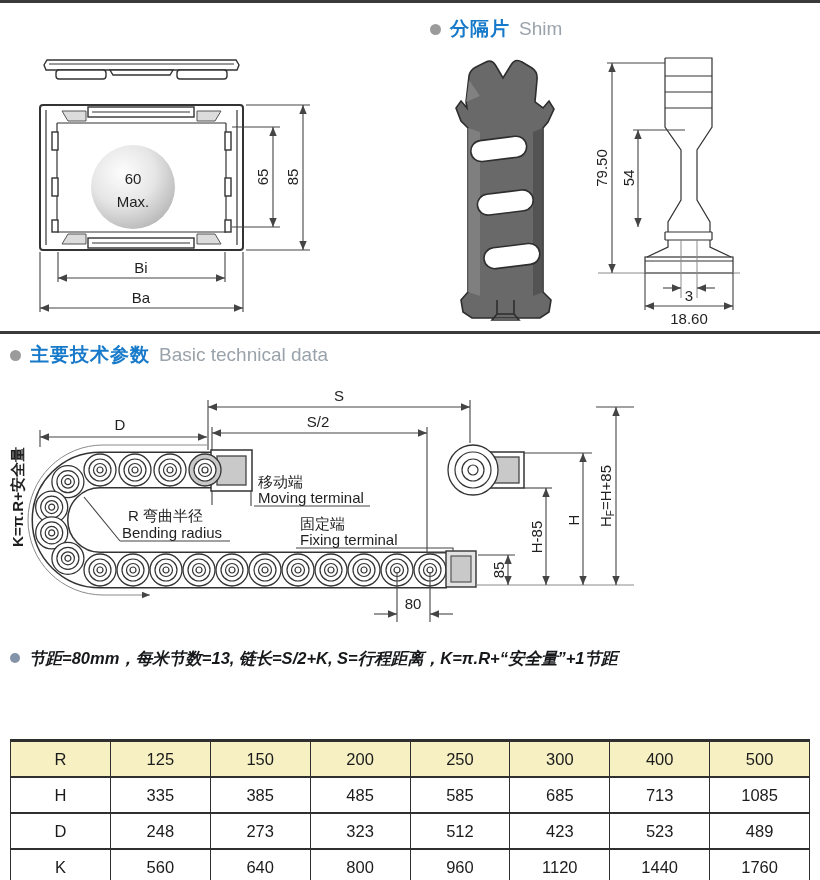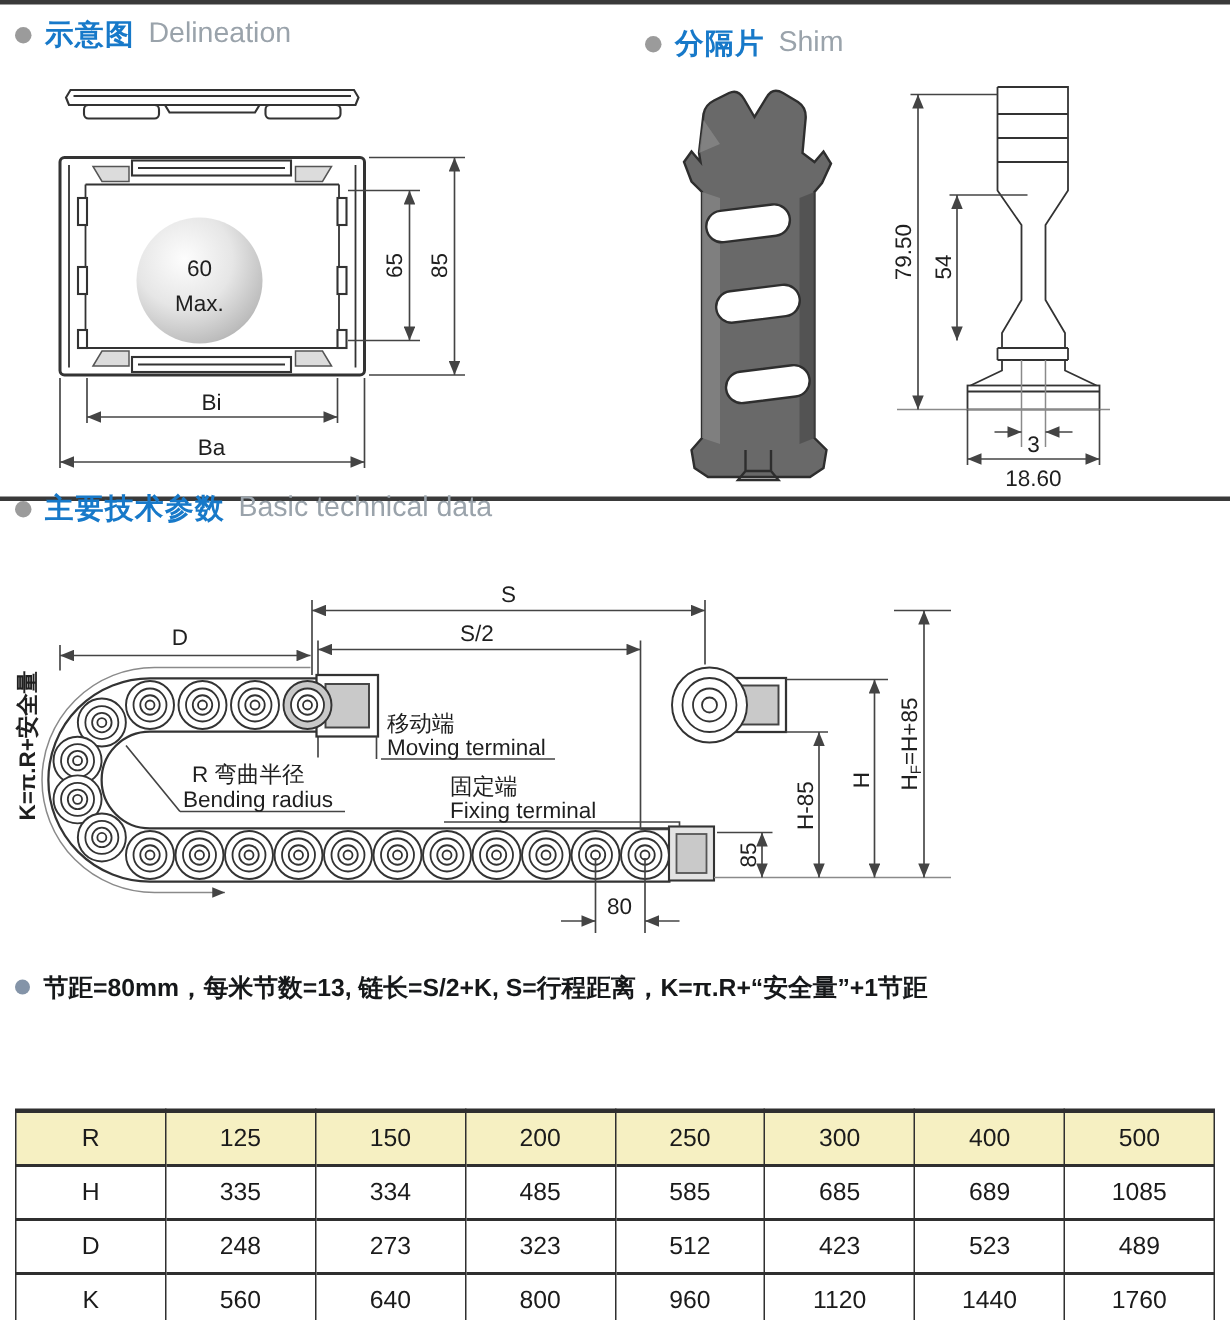--- a/index.html
+++ b/index.html
@@ -6,46 +6,41 @@
   #page{position:relative;width:820px;height:880px;background:#ffffff;
         font-family:"Liberation Sans",sans-serif;overflow:hidden;}
   .rule{position:absolute;left:0;width:820px;height:3px;background:#3a3a3a;}
   .sec-h{position:absolute;display:flex;align-items:center;gap:9px;}
   .dot{width:11px;height:11px;border-radius:50%;background:#9b9b9b;flex:0 0 auto;}
   .cn{color:#1779c9;font-weight:bold;font-size:19px;letter-spacing:1px;}
   .en{color:#9aa3ab;font-size:19px;}
   .note{position:absolute;left:10px;display:flex;align-items:flex-start;gap:9px;
         font-size:16.5px;color:#16181a;width:800px;}
   .nb{width:10px;height:10px;border-radius:50%;background:#8494a8;margin-top:5px;flex:0 0 auto;}
-  .note.cn-note{font-weight:bold;}
+  .note.cn-note{font-weight:bold;font-style:italic;}
   svg{position:absolute;font-family:"Liberation Sans",sans-serif;}
   svg text{fill:#1f1f1f;font-size:15px;}
   .part{stroke:#333;fill:#fff;stroke-width:1.4;}
   .ln{stroke:#333;fill:none;stroke-width:1.2;}
   .dim{stroke:#444;fill:none;stroke-width:1.1;}
   .thin{stroke:#8a8a8a;fill:none;stroke-width:1;}
   table.data{position:absolute;left:10px;top:739px;width:800px;border-collapse:collapse;
         table-layout:fixed;font-size:16.5px;color:#1b1b1b;
         border-top:3px solid #2f2f2f;border-bottom:3px solid #2f2f2f;}
   table.data th,table.data td{border:1px solid #2f2f2f;border-top:2px solid #2f2f2f;
         border-bottom:2px solid #2f2f2f;text-align:center;padding:6px 0;font-weight:normal;height:22px;}
   table.data thead th{background:#f6f0c2;}
 </style>
 </head>
 <body>
 
 <div id="page">
 
   <div class="rule" style="top:0"></div>
 
-  <div class="sec-h" style="left:10px;top:10px">
-    <span class="dot"></span>
-    <span class="cn">示意图</span>
-    <span class="en">Delineation</span>
-  </div>
   <div class="sec-h" style="left:430px;top:16px">
     <span class="dot"></span>
     <span class="cn">分隔片</span>
     <span class="en">Shim</span>
   </div>
 
   <svg style="left:0;top:0" width="360" height="330" viewBox="0 0 360 330">
     <defs>
       <marker id="al" markerWidth="9" markerHeight="7" refX="8.5" refY="3.5" orient="auto-start-reverse">
         <path d="M0,0 L8.5,3.5 L0,7 Z" fill="#444"></path>
@@ -172,21 +167,21 @@
       <g>
         <path class="dim" d="M645 273 V 310 M733 273 V 310"></path>
         <path class="dim" d="M645 306 H 733" marker-start="url(#as)" marker-end="url(#as)"></path>
         <text x="689" y="324" text-anchor="middle" font-size="15">18.60</text>
       </g>
     </g>
   </svg>
 
   <div class="rule" style="top:331px"></div>
 
-  <div class="sec-h" style="left:10px;top:326px">
+  <div class="sec-h" style="left:10px;top:342px">
     <span class="dot"></span>
     <span class="cn">主要技术参数</span>
     <span class="en">Basic technical data</span>
   </div>
 
   <svg style="left:0;top:376px" width="665" height="268" viewBox="0 376 665 268">
     <defs>
       <marker id="ar" markerWidth="9" markerHeight="7" refX="8.5" refY="3.5" orient="auto-start-reverse">
         <path d="M0,0 L8.5,3.5 L0,7 Z" fill="#444"></path>
       </marker>
@@ -332,25 +327,25 @@
         <th>250</th>
         <th>300</th>
         <th>400</th>
         <th>500</th>
       </tr>
     </thead>
     <tbody>
       <tr>
         <td>H</td>
         <td>335</td>
-        <td>334</td>
+        <td>385</td>
         <td>485</td>
         <td>585</td>
         <td>685</td>
-        <td>689</td>
+        <td>713</td>
         <td>1085</td>
       </tr>
       <tr>
         <td>D</td>
         <td>248</td>
         <td>273</td>
         <td>323</td>
         <td>512</td>
         <td>423</td>
         <td>523</td>

